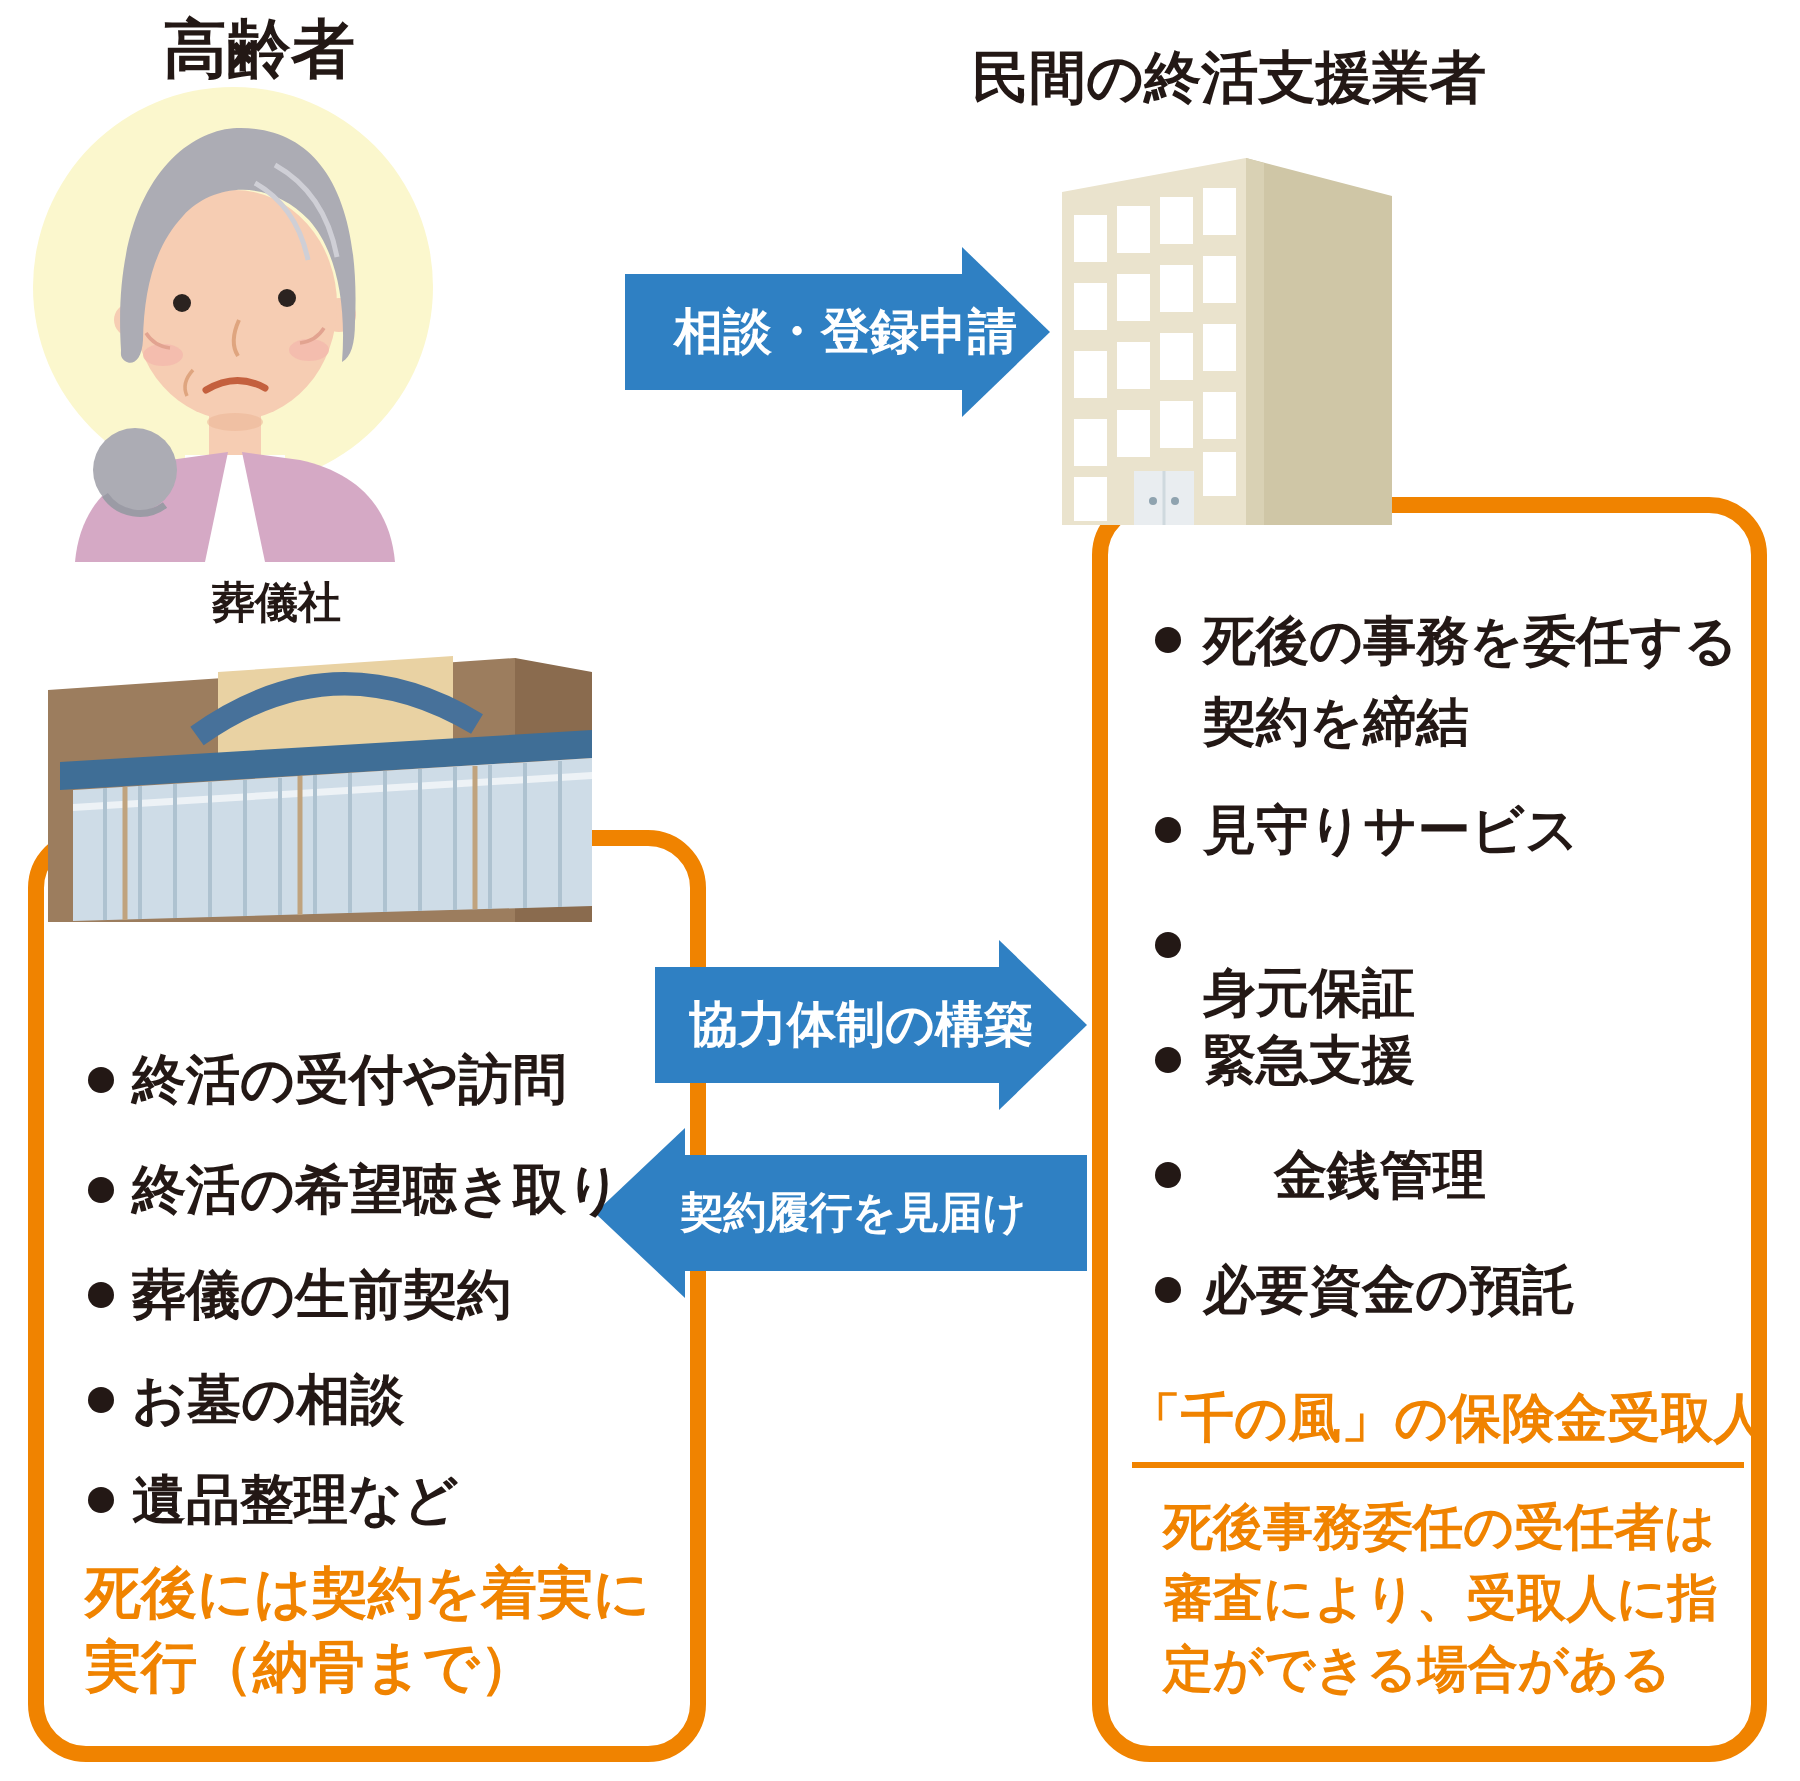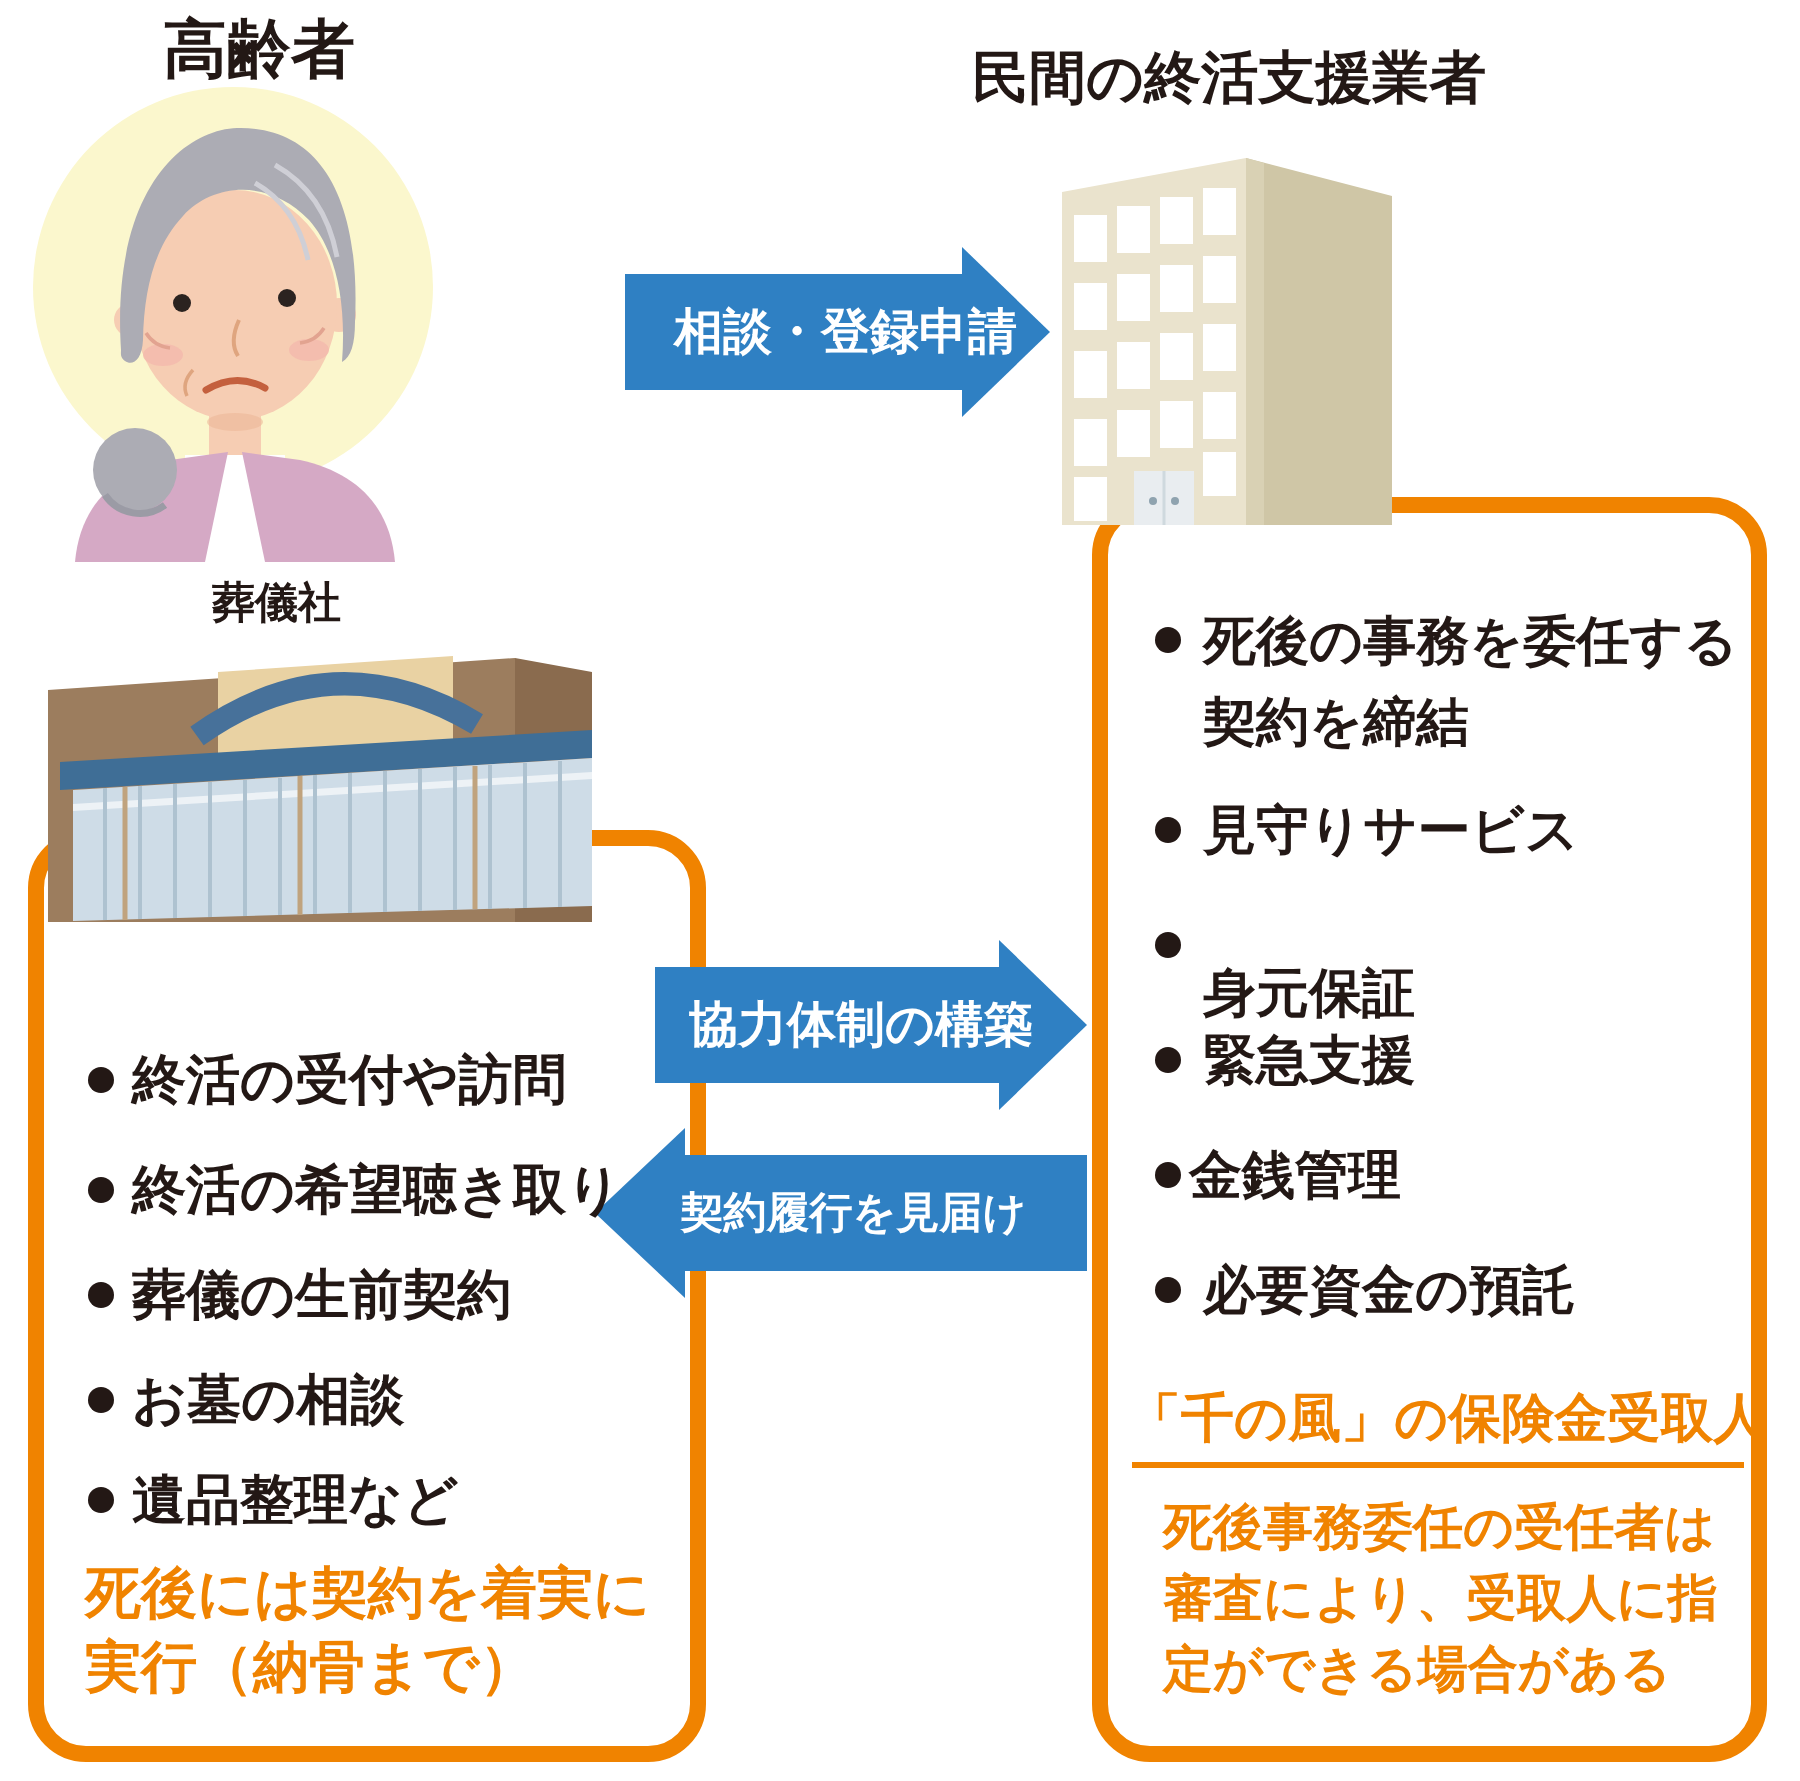--- a/index.html
+++ b/index.html
@@ -190,21 +190,21 @@
   </div>
   <span class="bullet-dot" style="left:1155px;top:932px;"></span>
   <div class="bullet-text" style="left:1203px;top:915px;font-size:53px;line-height:60px;margin-top:48px;">
     <div>身元保証</div>
   </div>
   <span class="bullet-dot" style="left:1155px;top:1047px;"></span>
   <div class="bullet-text" style="left:1203px;top:1030px;font-size:53px;line-height:60px;text-align:right;">
     <div>緊急支援</div>
   </div>
   <span class="bullet-dot" style="left:1155px;top:1162px;"></span>
-  <div class="bullet-text" style="left:1189px;top:1145px;font-size:53px;line-height:60px;">
+  <div class="bullet-text" style="left:1274px;top:1145px;font-size:53px;line-height:60px;">
     <div>金銭管理</div>
   </div>
   <span class="bullet-dot" style="left:1155px;top:1277px;"></span>
   <div class="bullet-text" style="left:1203px;top:1260px;font-size:53px;line-height:60px;">
     <div>必要資金の預託</div>
   </div>
 
   <div class="orange-note" style="left:1128px;top:1388px;font-size:53px;line-height:60px;">
     <div>「千の風」の保険金受取人</div>
   </div>

